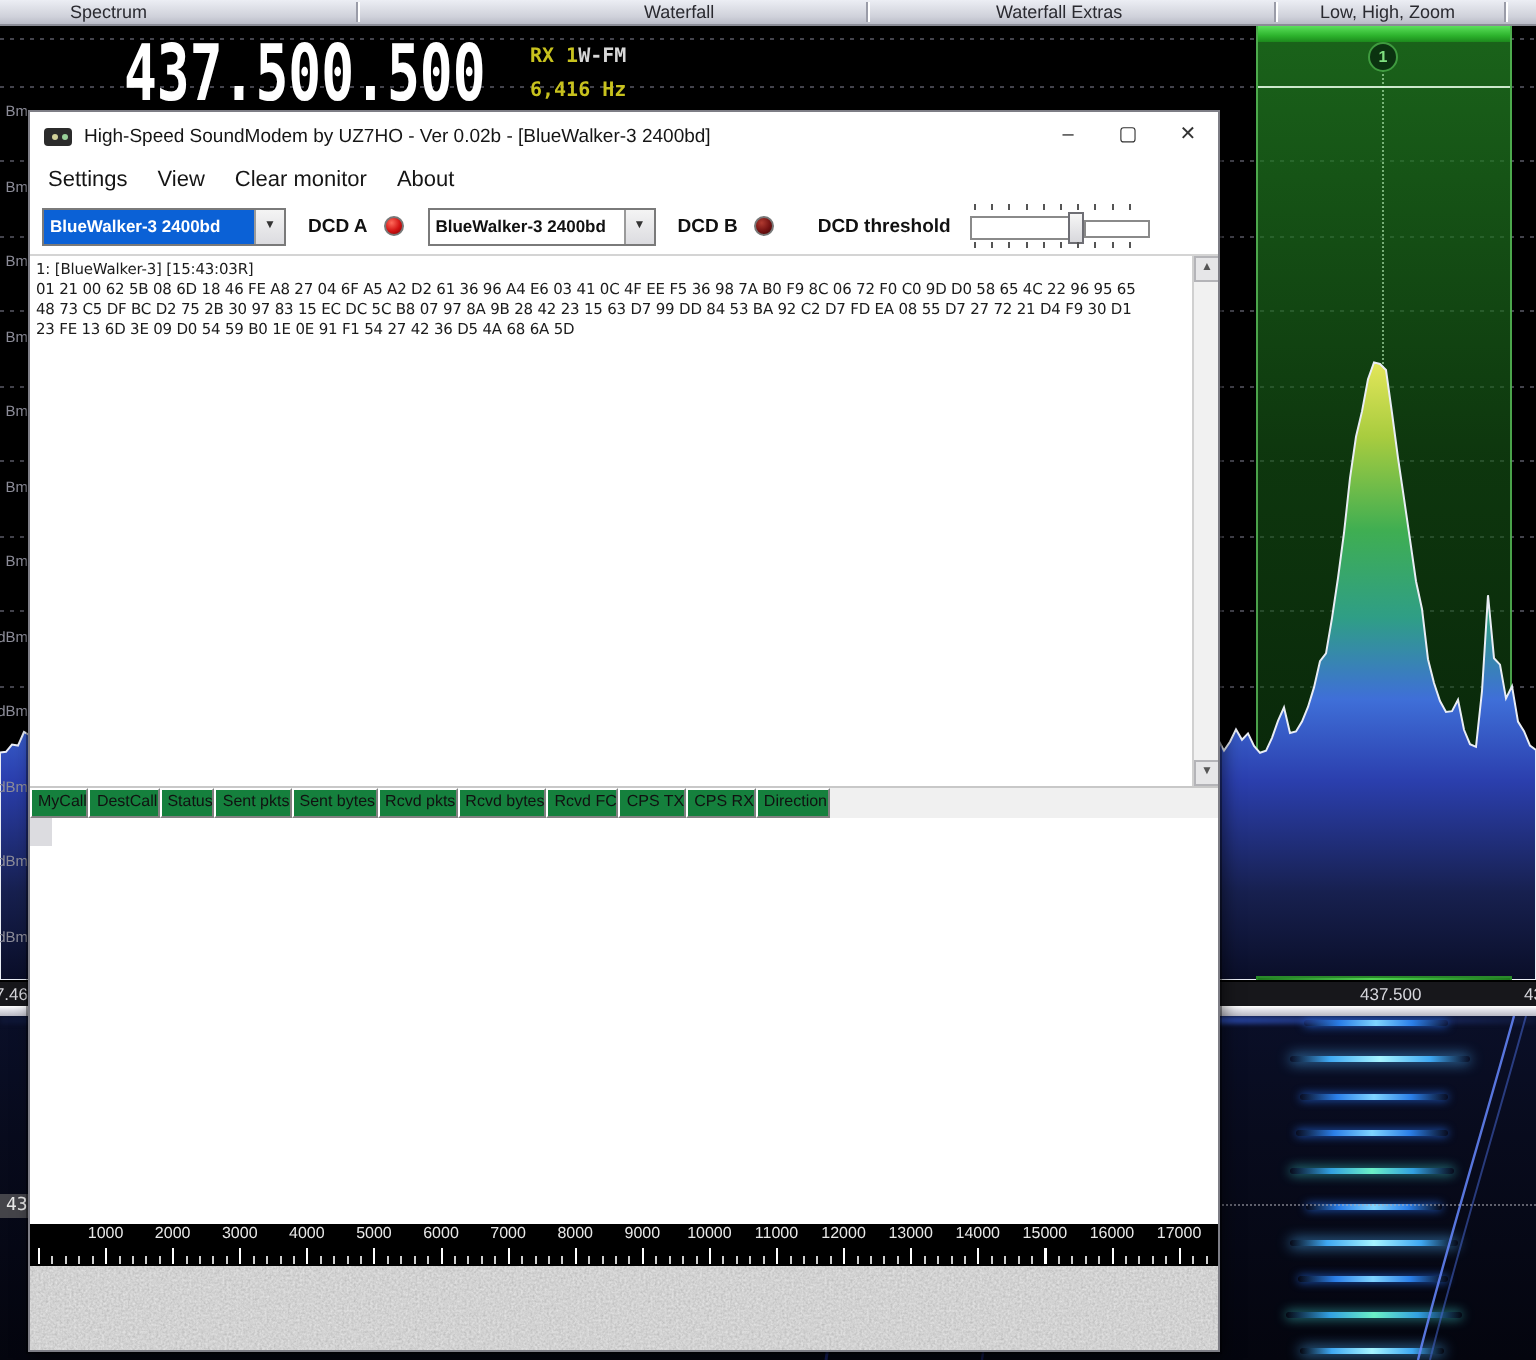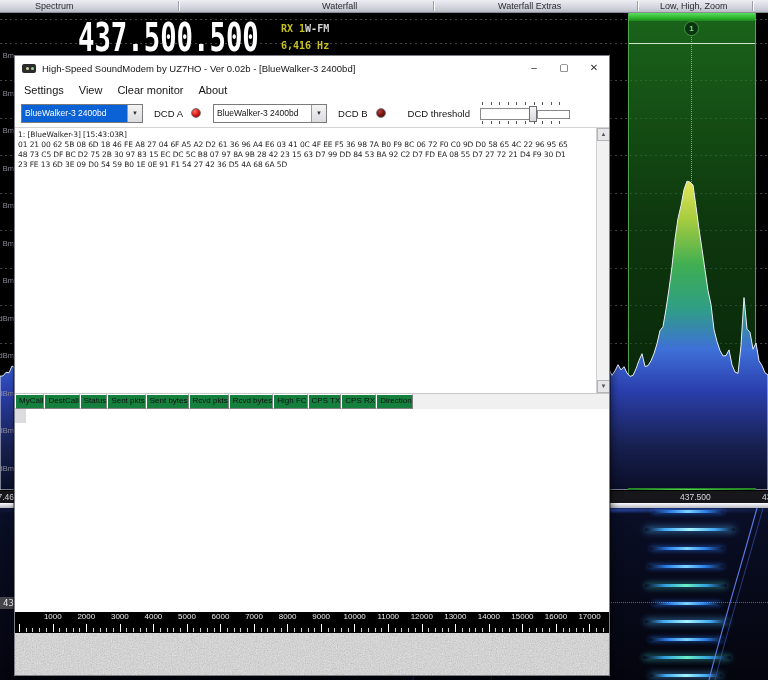--- a/index.html
+++ b/index.html
@@ -15,21 +15,21 @@
   .sec-divider { position:absolute; top:1px; width:1px; height:10px; background:#9a9ca8; box-shadow:1px 0 0 #fff; }
 
   
   .spectrum { position:absolute; left:0; top:13px; width:768px; height:477px; background:#000; z-index:1; }
   .gridline { position:absolute; left:0; width:768px; height:1px;
     background-image:repeating-linear-gradient(90deg, rgba(150,150,170,.45) 0 2px, transparent 2px 5px); }
   .dbm-col { position:absolute; left:0; top:24px; width:14px; z-index:3; }
   .dbm-col span { display:block; height:37.5px; line-height:37.5px; font-size:7.5px; color:#8d8d99;
     text-align:right; direction:rtl; overflow:hidden; white-space:nowrap; }
 
-  .freq-readout { position:absolute; left:78px; top:3px; z-index:3; color:#fff; cursor:pointer; }
+  .freq-readout { position:absolute; left:62px; top:3px; z-index:3; color:#fff; cursor:pointer; }
   .freq-digits { font-family:"DejaVu Sans Mono","Liberation Mono",monospace; font-size:39px; font-weight:bold;
     letter-spacing:0; transform:scaleX(.70); transform-origin:left top; line-height:44px; }
   .freq-side { position:absolute; left:203px; top:7px; font-family:"DejaVu Sans Mono",monospace; font-size:10px; font-weight:bold; white-space:nowrap; }
   .rx-label { color:#c8c21e; }
   .mode-label { color:#d8d8d8; }
   .bw-label { position:absolute; left:203px; top:24px; font-family:"DejaVu Sans Mono",monospace; font-size:10px; font-weight:bold; color:#c8c21e; }
 
   
   .band { position:absolute; left:628px; top:0; width:128px; height:477px; z-index:2;
     background:linear-gradient(180deg, rgba(34,128,34,.78) 0%, rgba(22,88,22,.62) 45%, rgba(12,56,14,.55) 100%);
@@ -82,21 +82,21 @@
   .app-ico::after { content:""; position:absolute; right:2px; top:3px; width:3px; height:3px; border-radius:50%;
     background:#9ad29a; box-shadow:-5px 0 0 #d2d29a; }
   .title-text { font-size:9.5px; color:#151515; white-space:nowrap; overflow:hidden; flex:1 1 auto; }
   .winbtns { display:flex; flex:0 0 auto; }
   .winbtn { width:30px; height:22px; text-align:center; line-height:22px; font-size:10px; color:#333; cursor:pointer; }
 
   .menubar { height:19px; display:flex; align-items:center; gap:15px; padding-left:9px; flex:0 0 auto; background:#fff; }
   .menu-item { font-size:11px; color:#151515; cursor:pointer; }
 
   .toolbar { height:29px; display:flex; align-items:center; padding-left:6px; flex:0 0 auto; background:#fff;
-    border-bottom:1px solid #d4d4d4; }
+    border-bottom:1px solid #d4d4d4;font-weight:bold; }
   .combo { height:19px; display:flex; border:1px solid #7a7a7a; background:#fff; cursor:pointer; flex:0 0 auto; }
   .combo .val { font-size:8.5px; line-height:17px; padding:0 3px; white-space:nowrap; overflow:hidden; }
   .combo-a { width:122px; } .combo-a .val { background:#0b61d6; color:#fff; flex:1; }
   .combo-b { width:114px; margin-left:12px; } .combo-b .val { color:#111; flex:1; }
   .combo .arrow { width:15px; background:linear-gradient(180deg,#f4f4f4,#dcdce0); border-left:1px solid #9a9a9a;
     font-size:6px; color:#333; text-align:center; line-height:17px; flex:0 0 auto; }
   .dcd-label { font-size:9.5px; margin-left:11px; white-space:nowrap; }
   .led { width:10px; height:10px; border-radius:50%; margin-left:8px; border:1px solid #777; flex:0 0 auto; }
   .led-a { background:radial-gradient(circle at 35% 30%, #ff6a5a, #d21212 55%, #7d0000 100%); }
   .led-b { background:radial-gradient(circle at 35% 30%, #b03a30, #741212 55%, #3c0404 100%); }
@@ -315,21 +315,21 @@
 
     <div class="grid-hdr">
 
     <div class="cell">MyCall</div>
         <div class="cell">DestCall</div>
         <div class="cell">Status</div>
         <div class="cell">Sent pkts</div>
         <div class="cell">Sent bytes</div>
         <div class="cell">Rcvd pkts</div>
         <div class="cell">Rcvd bytes</div>
-        <div class="cell">High FC</div>
+        <div class="cell">Rcvd FC</div>
         <div class="cell">CPS TX</div>
         <div class="cell">CPS RX</div>
         <div class="cell">Direction</div>
       </div>
     <div class="grid-row">
 
     <div class="cell"></div>
         <div class="cell"></div>
         <div class="cell"></div>
         <div class="cell"></div>

